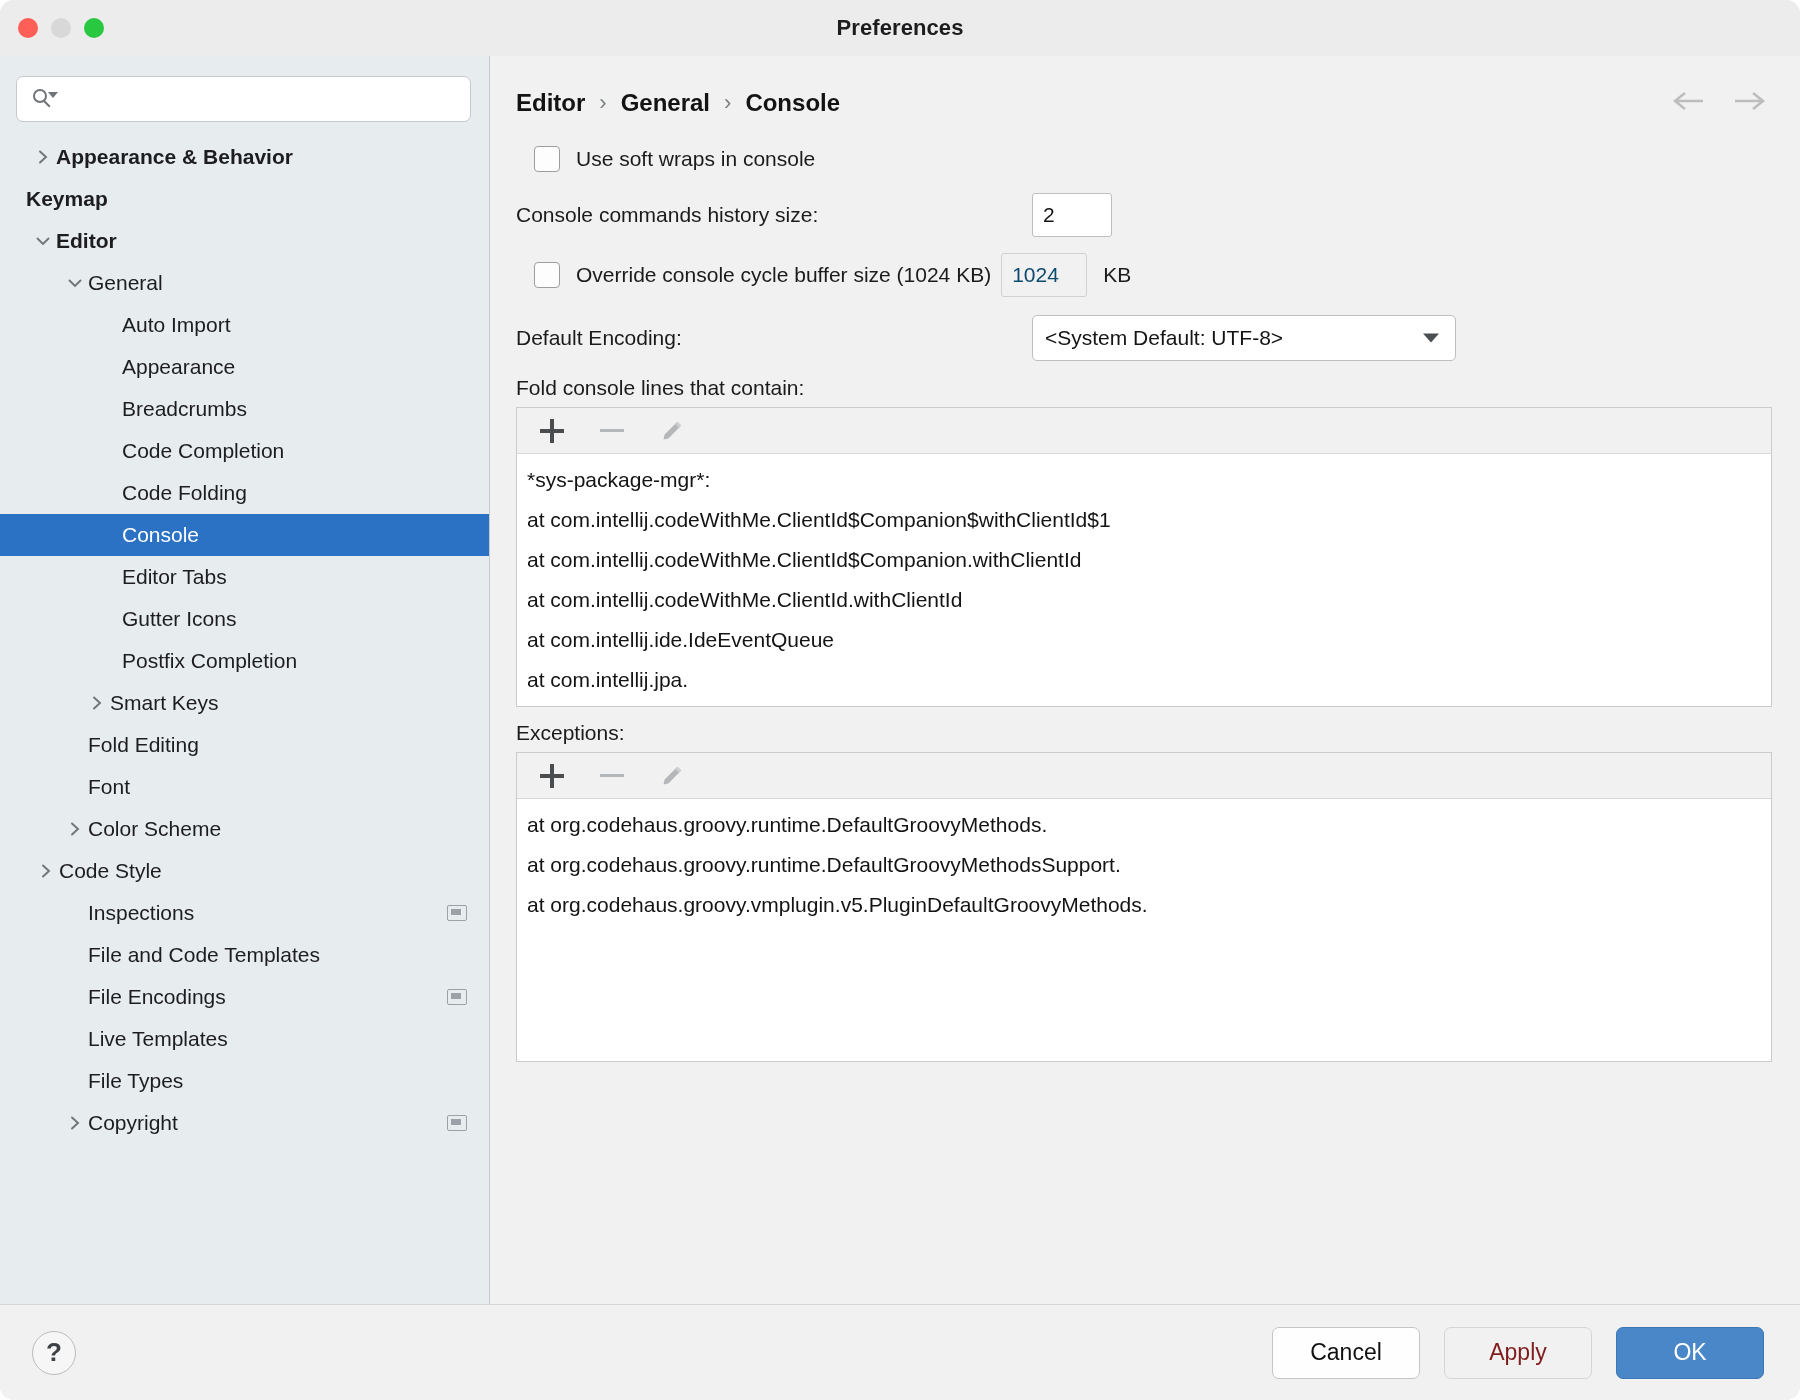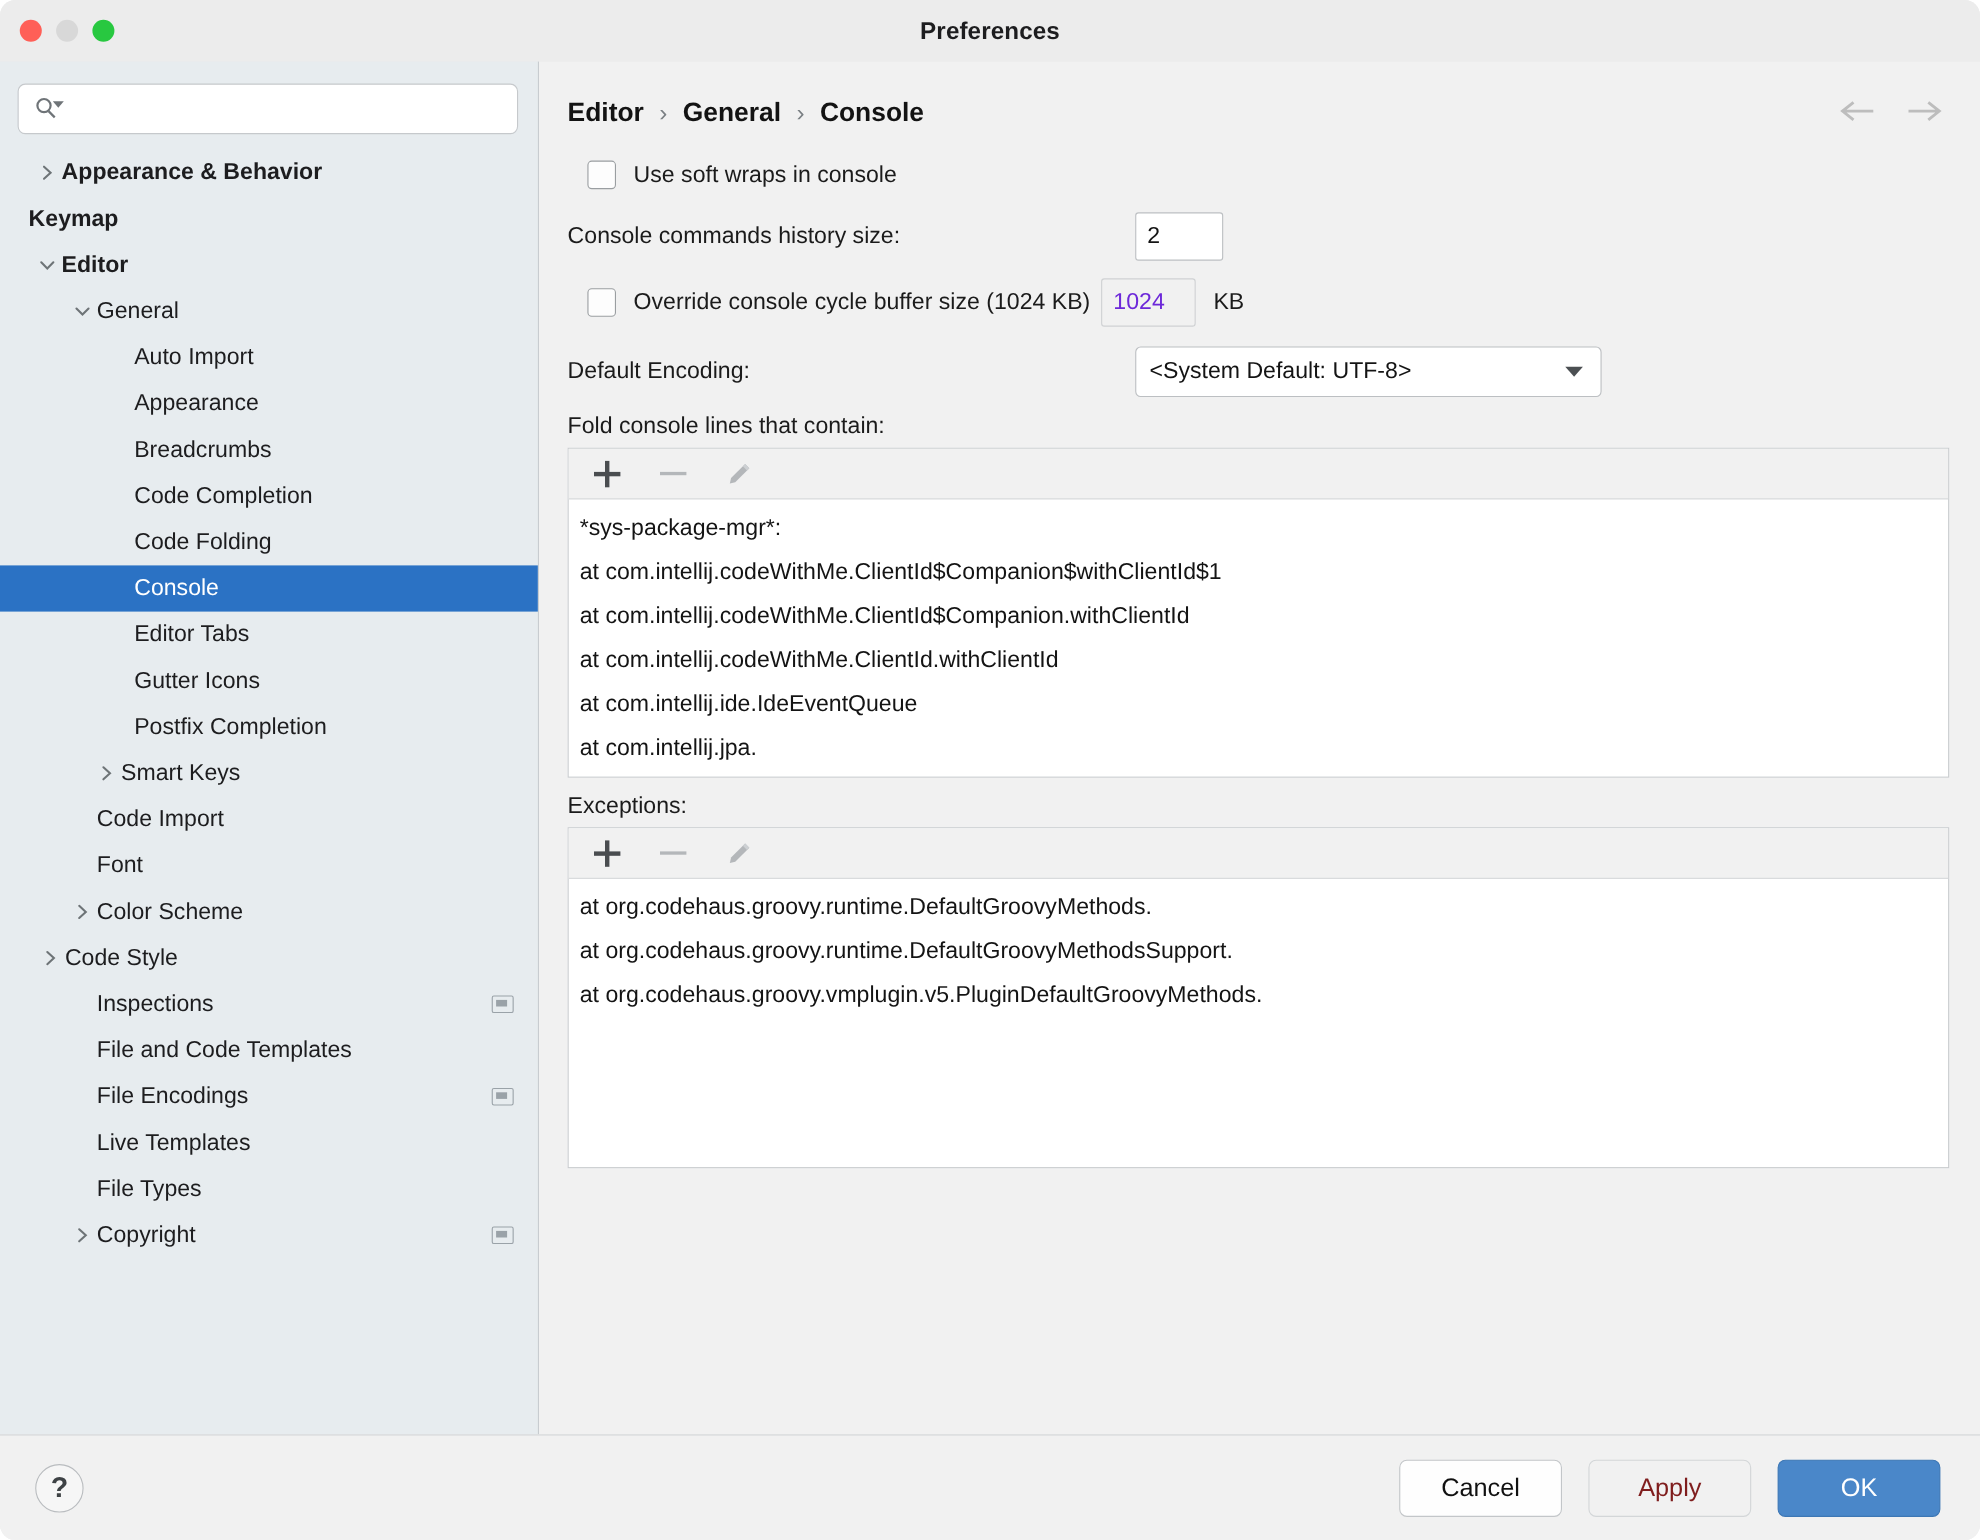--- a/index.html
+++ b/index.html
@@ -126,21 +126,21 @@
   #r-softwrap .lbl { margin-left: 16px; }
 
   #r-history { margin: 20px 0 0 0; height: 46px; }
   #r-history .lbl { width: 516px; }
   .txtfield {
     width: 80px; height: 44px; background: #ffffff;
     border: 1px solid #bcbfc2; border-radius: 3px;
     display: flex; align-items: center; padding: 0 10px;
     font-size: 21px; color: #141414;
   }
-  .txtfield.disabled { background: #f1f1f1; border-color: #cfd1d3; color: #6d28d9; }
+  .txtfield.disabled { background: #f1f1f1; border-color: #cfd1d3; color: #0c4a6e; }
 
   #r-override { margin: 14px 0 0 18px; height: 46px; }
   #r-override .lbl { margin-left: 16px; }
   #override-field { margin-left: 10px; width: 86px; }
   #kb-label { font-size: 21px; margin-left: 16px; color: #1b1b1b; }
 
   #r-encoding { margin: 16px 0 0 0; height: 48px; }
   #r-encoding .lbl { width: 516px; }
   #encoding-select {
     width: 424px; height: 46px; background: #ffffff;
@@ -302,21 +302,21 @@
           <div class="tree-row" style="padding-left: 84px;">
             <span class="arrow">
               <svg width="16" height="16" viewBox="0 0 16 16">
                 <path d="M5 2.5 L11 8 L5 13.5" stroke="#6e7477" stroke-width="1.9" fill="none" stroke-linecap="round"></path>
               </svg>
             </span>
             <span class="tlabel">Smart Keys</span>
           </div>
           <div class="tree-row" style="padding-left: 62px;">
             <span class="arrow"></span>
-            <span class="tlabel">Code Import</span>
+            <span class="tlabel">Fold Editing</span>
           </div>
           <div class="tree-row" style="padding-left: 62px;">
             <span class="arrow"></span>
             <span class="tlabel">Font</span>
           </div>
           <div class="tree-row" style="padding-left: 62px;">
             <span class="arrow">
               <svg width="16" height="16" viewBox="0 0 16 16">
                 <path d="M5 2.5 L11 8 L5 13.5" stroke="#6e7477" stroke-width="1.9" fill="none" stroke-linecap="round"></path>
               </svg>

